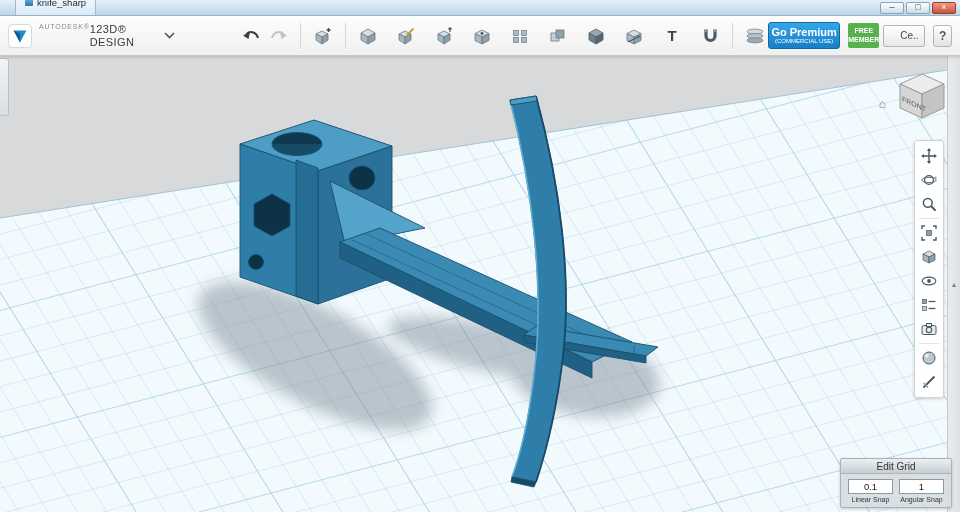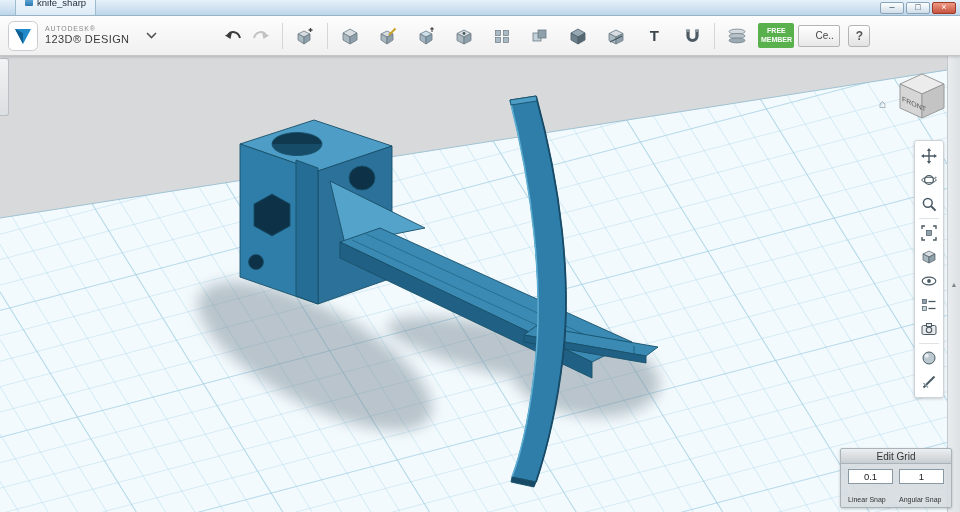--- a/index.html
+++ b/index.html
@@ -16,21 +16,21 @@
   .tabicon{width:8px;height:8px;background:linear-gradient(#6db3e0,#2b77ad);border-radius:1px;flex:0 0 auto}
   .winbtns{margin-left:auto;display:flex;gap:2px;align-self:center;padding-right:1px}
   .winbtn{width:24px;height:12px;display:flex;align-items:center;justify-content:center;font-size:9px;
     line-height:1;color:#2d4354;background:linear-gradient(#fcfeff,#cfdde8);border:1px solid #8aa5ba;border-radius:2px;cursor:default}
   .winbtn.close{color:#fff;background:linear-gradient(#ee9a86,#c75340);border-color:#9e3a28}
 
   
   .toolbar{height:40px;background:linear-gradient(#fdfdfd,#f0f0f0);border-bottom:1px solid #c6c6c6;
     display:flex;align-items:center;padding:0 8px;position:relative;z-index:5;box-shadow:0 1px 3px rgba(0,0,0,.18)}
   .brand{display:flex;align-items:center;gap:7px}
-  .brandtext{display:flex;flex-direction:column;line-height:1.15}
+  .brandtext{display:flex;line-height:1.15}
   .brand-co{font-size:7px;color:#8a8a8a;letter-spacing:.8px}
   .brand-prod{font-size:11px;color:#3a3a3a;letter-spacing:.4px}
   .menu-chevron{margin-left:10px;display:flex;align-items:center}
   .tbtn{width:26px;height:30px;display:flex;align-items:center;justify-content:center;border-radius:3px;flex:0 0 auto}
   .tbtn.gap{margin-left:12px}
   .vdiv{width:1px;height:26px;background:#d6d6d6;margin:0 9px;flex:0 0 auto}
   .ttext{font-size:15px;font-weight:bold;color:#3b4750}
   .premium{margin-left:auto;width:86px;height:27px;border-radius:3px;border:1px solid #0f6aa8;
     background:linear-gradient(#35a5e9,#167fc5);color:#fff;display:flex;flex-direction:column;
     align-items:center;justify-content:center;line-height:1.05}
@@ -60,21 +60,21 @@
     border:1px solid #cdd3d7;border-radius:3px;box-shadow:0 1px 3px rgba(0,0,0,.18);
     display:flex;flex-direction:column;align-items:center;padding:3px 0}
   .rbtn{width:26px;height:24px;display:flex;align-items:center;justify-content:center}
   .hdiv{width:20px;height:1px;background:#dfe3e6;margin:2px 0}
 
   .edit-grid{position:absolute;right:8px;bottom:4px;width:112px;background:rgba(214,220,224,.9);
     border:1px solid #a9b3b9;border-radius:2px;box-shadow:0 1px 3px rgba(0,0,0,.2)}
   .eg-header{height:15px;background:linear-gradient(#eceff1,#c7cdd1);border-bottom:1px solid #aab4ba;
     display:flex;align-items:center;justify-content:center;font-size:10px;color:#333;border-radius:2px 2px 0 0}
   .eg-body{display:flex;gap:6px;padding:5px 7px 4px 7px}
-  .eg-col{display:flex;flex-direction:column;gap:12px;flex:1}
+  .eg-col{display:flex;flex-direction:column;align-items:center;gap:2px;flex:1}
   .eg-input{width:100%;height:15px;border:1px solid #8a9aa5;background:#fff;font-size:9.5px;
     text-align:center;font-family:"Liberation Sans",sans-serif;color:#222}
   .eg-label{font-size:7px;color:#333;white-space:nowrap}
 </style>
 </head>
 <body>
 
 <div class="app">
 
   <div class="titlebar">
@@ -209,20 +209,24 @@
     <div class="vdiv"></div>
 
     <div class="tbtn">
       <svg width="20" height="18" viewBox="0 0 20 18">
         <ellipse cx="10" cy="4.6" rx="8" ry="2.5" fill="#d4dade" stroke="#6b7a84" stroke-width=".7"></ellipse>
         <ellipse cx="10" cy="9" rx="8" ry="2.5" fill="#b8c2c9" stroke="#6b7a84" stroke-width=".7"></ellipse>
         <ellipse cx="10" cy="13.4" rx="8" ry="2.5" fill="#9aa9b2" stroke="#6b7a84" stroke-width=".7"></ellipse>
       </svg>
     </div>
 
+    <div class="premium">
+      <span class="l1">Go Premium</span>
+      <span class="l2">(COMMERCIAL USE)</span>
+    </div>
     <div class="member">
       <span>FREE</span>
       <span>MEMBER</span>
     </div>
     <div class="account">
       <span>Ce..</span>
       <svg width="8" height="5" viewBox="0 0 8 5">
         <polyline points="1,1 4,4 7,1" fill="none" stroke="#666" stroke-width="1.3"></polyline>
       </svg>
     </div>

